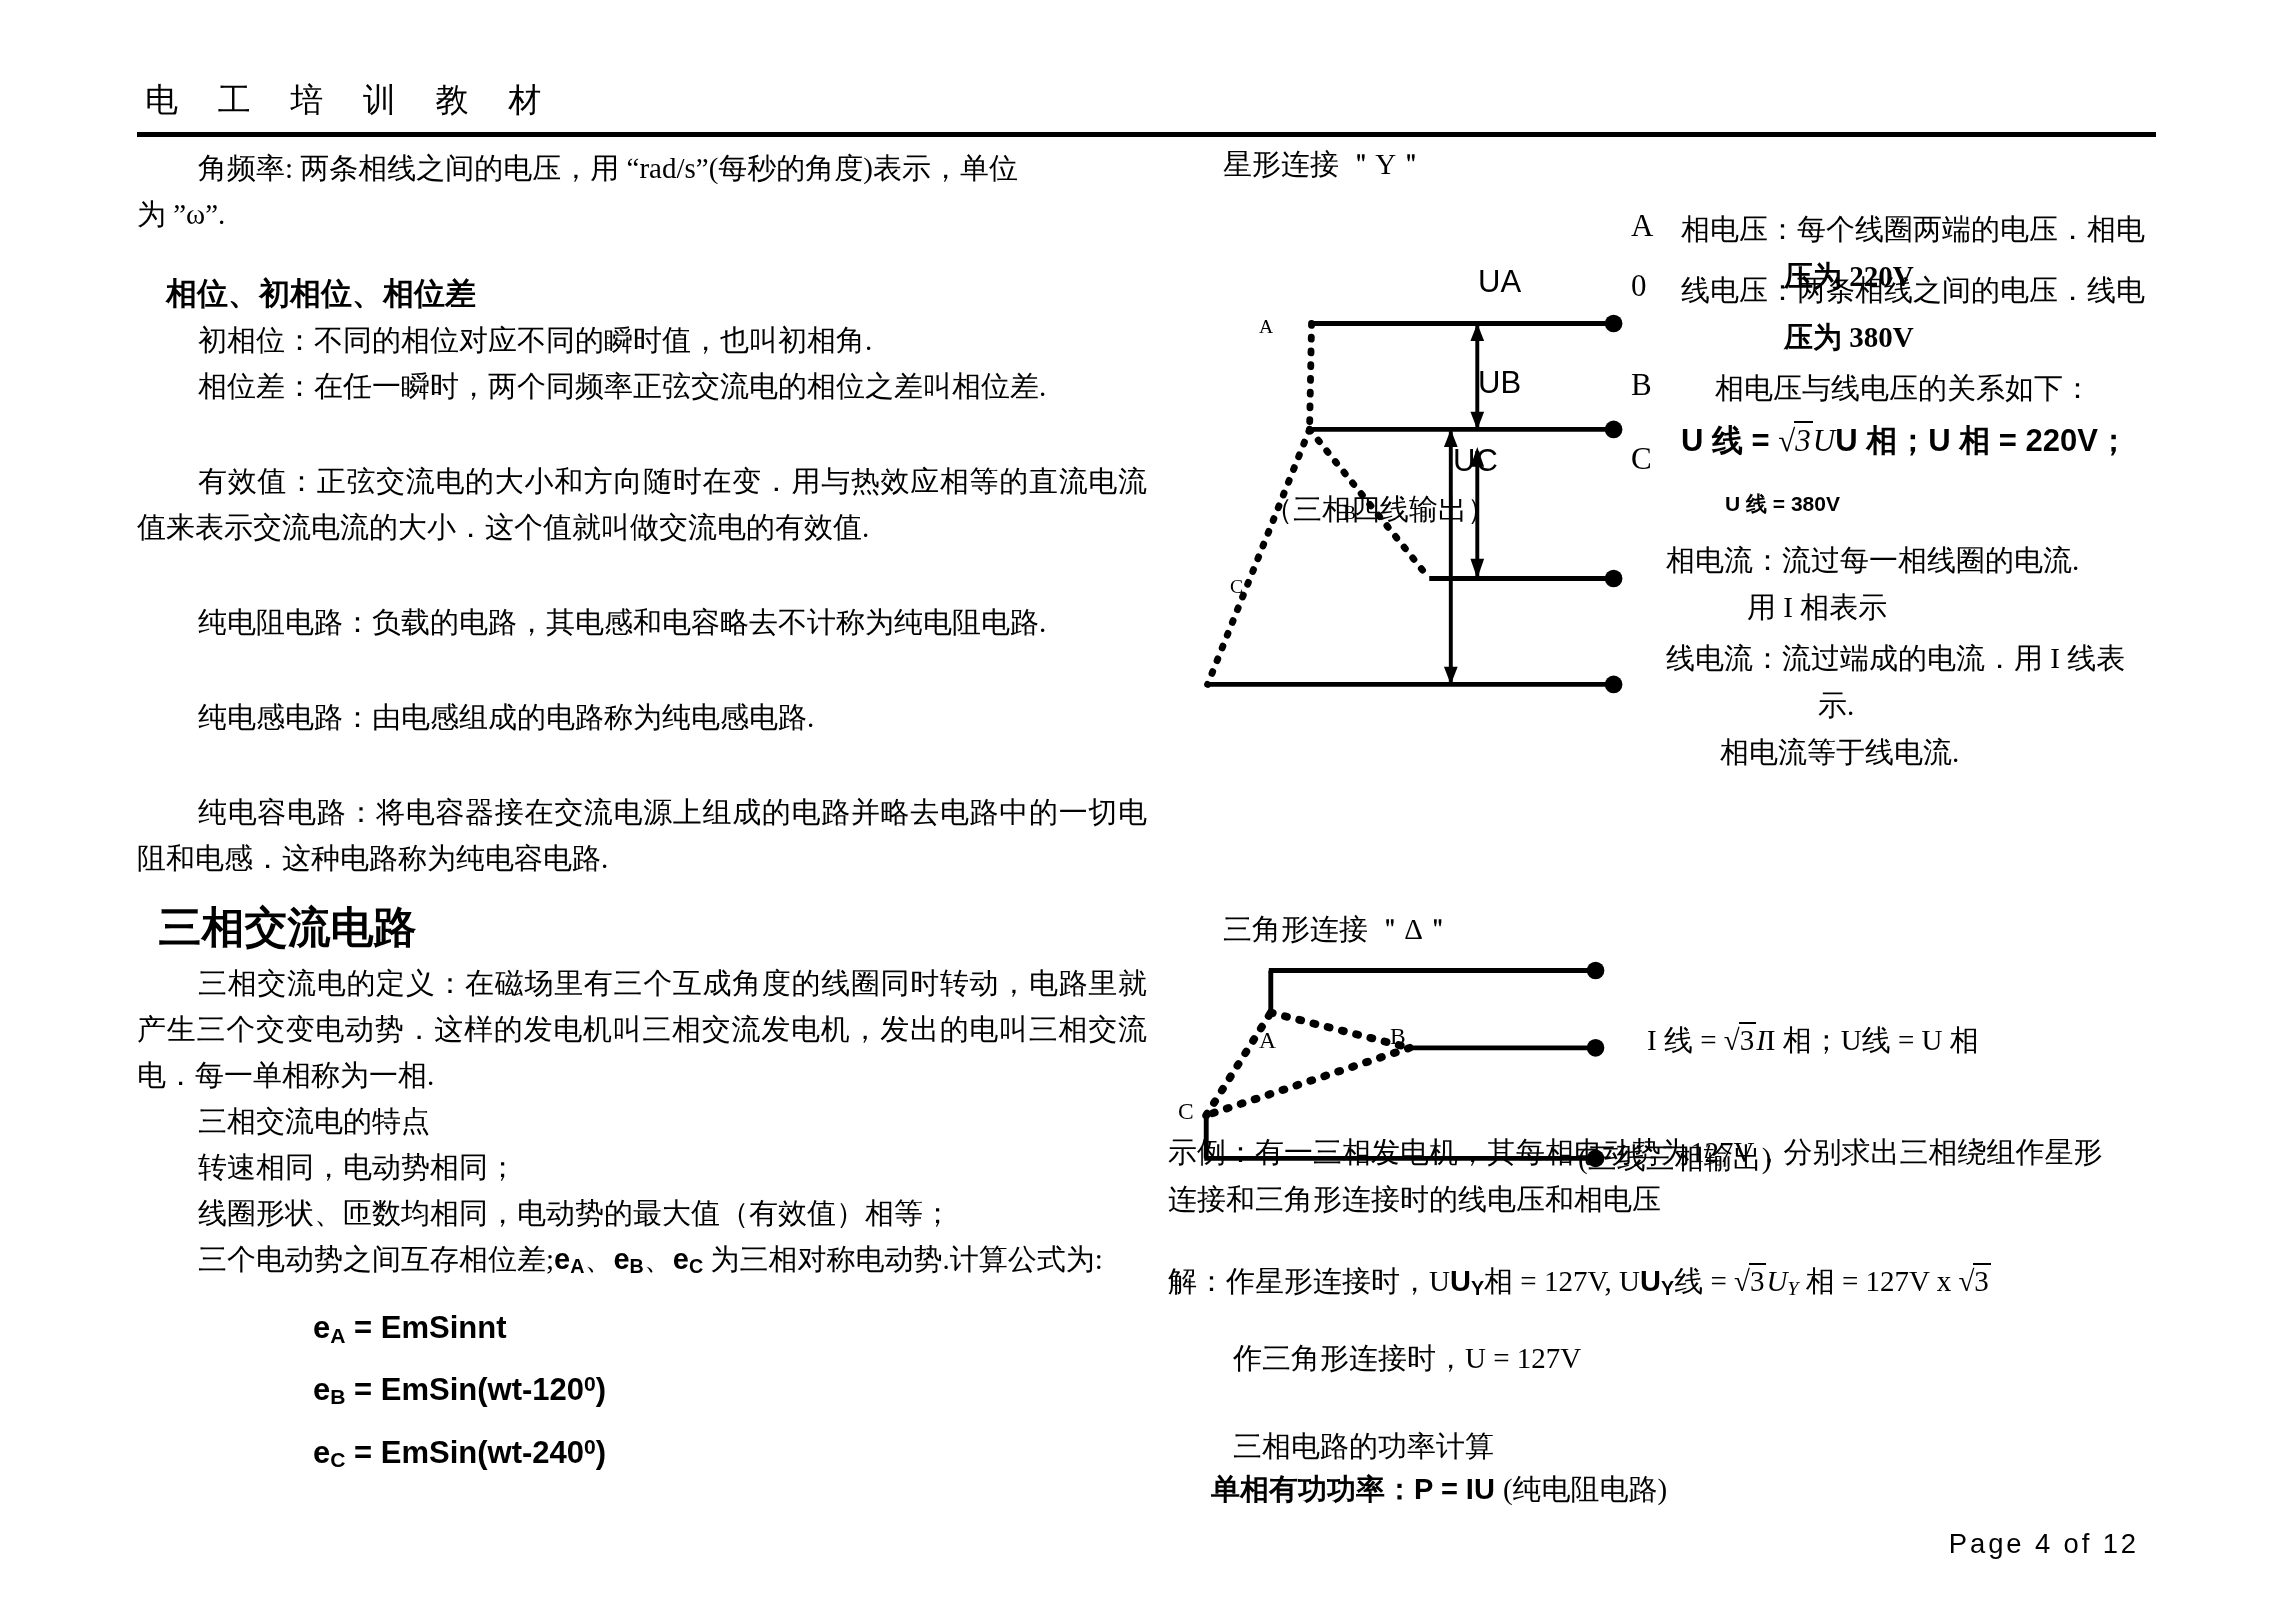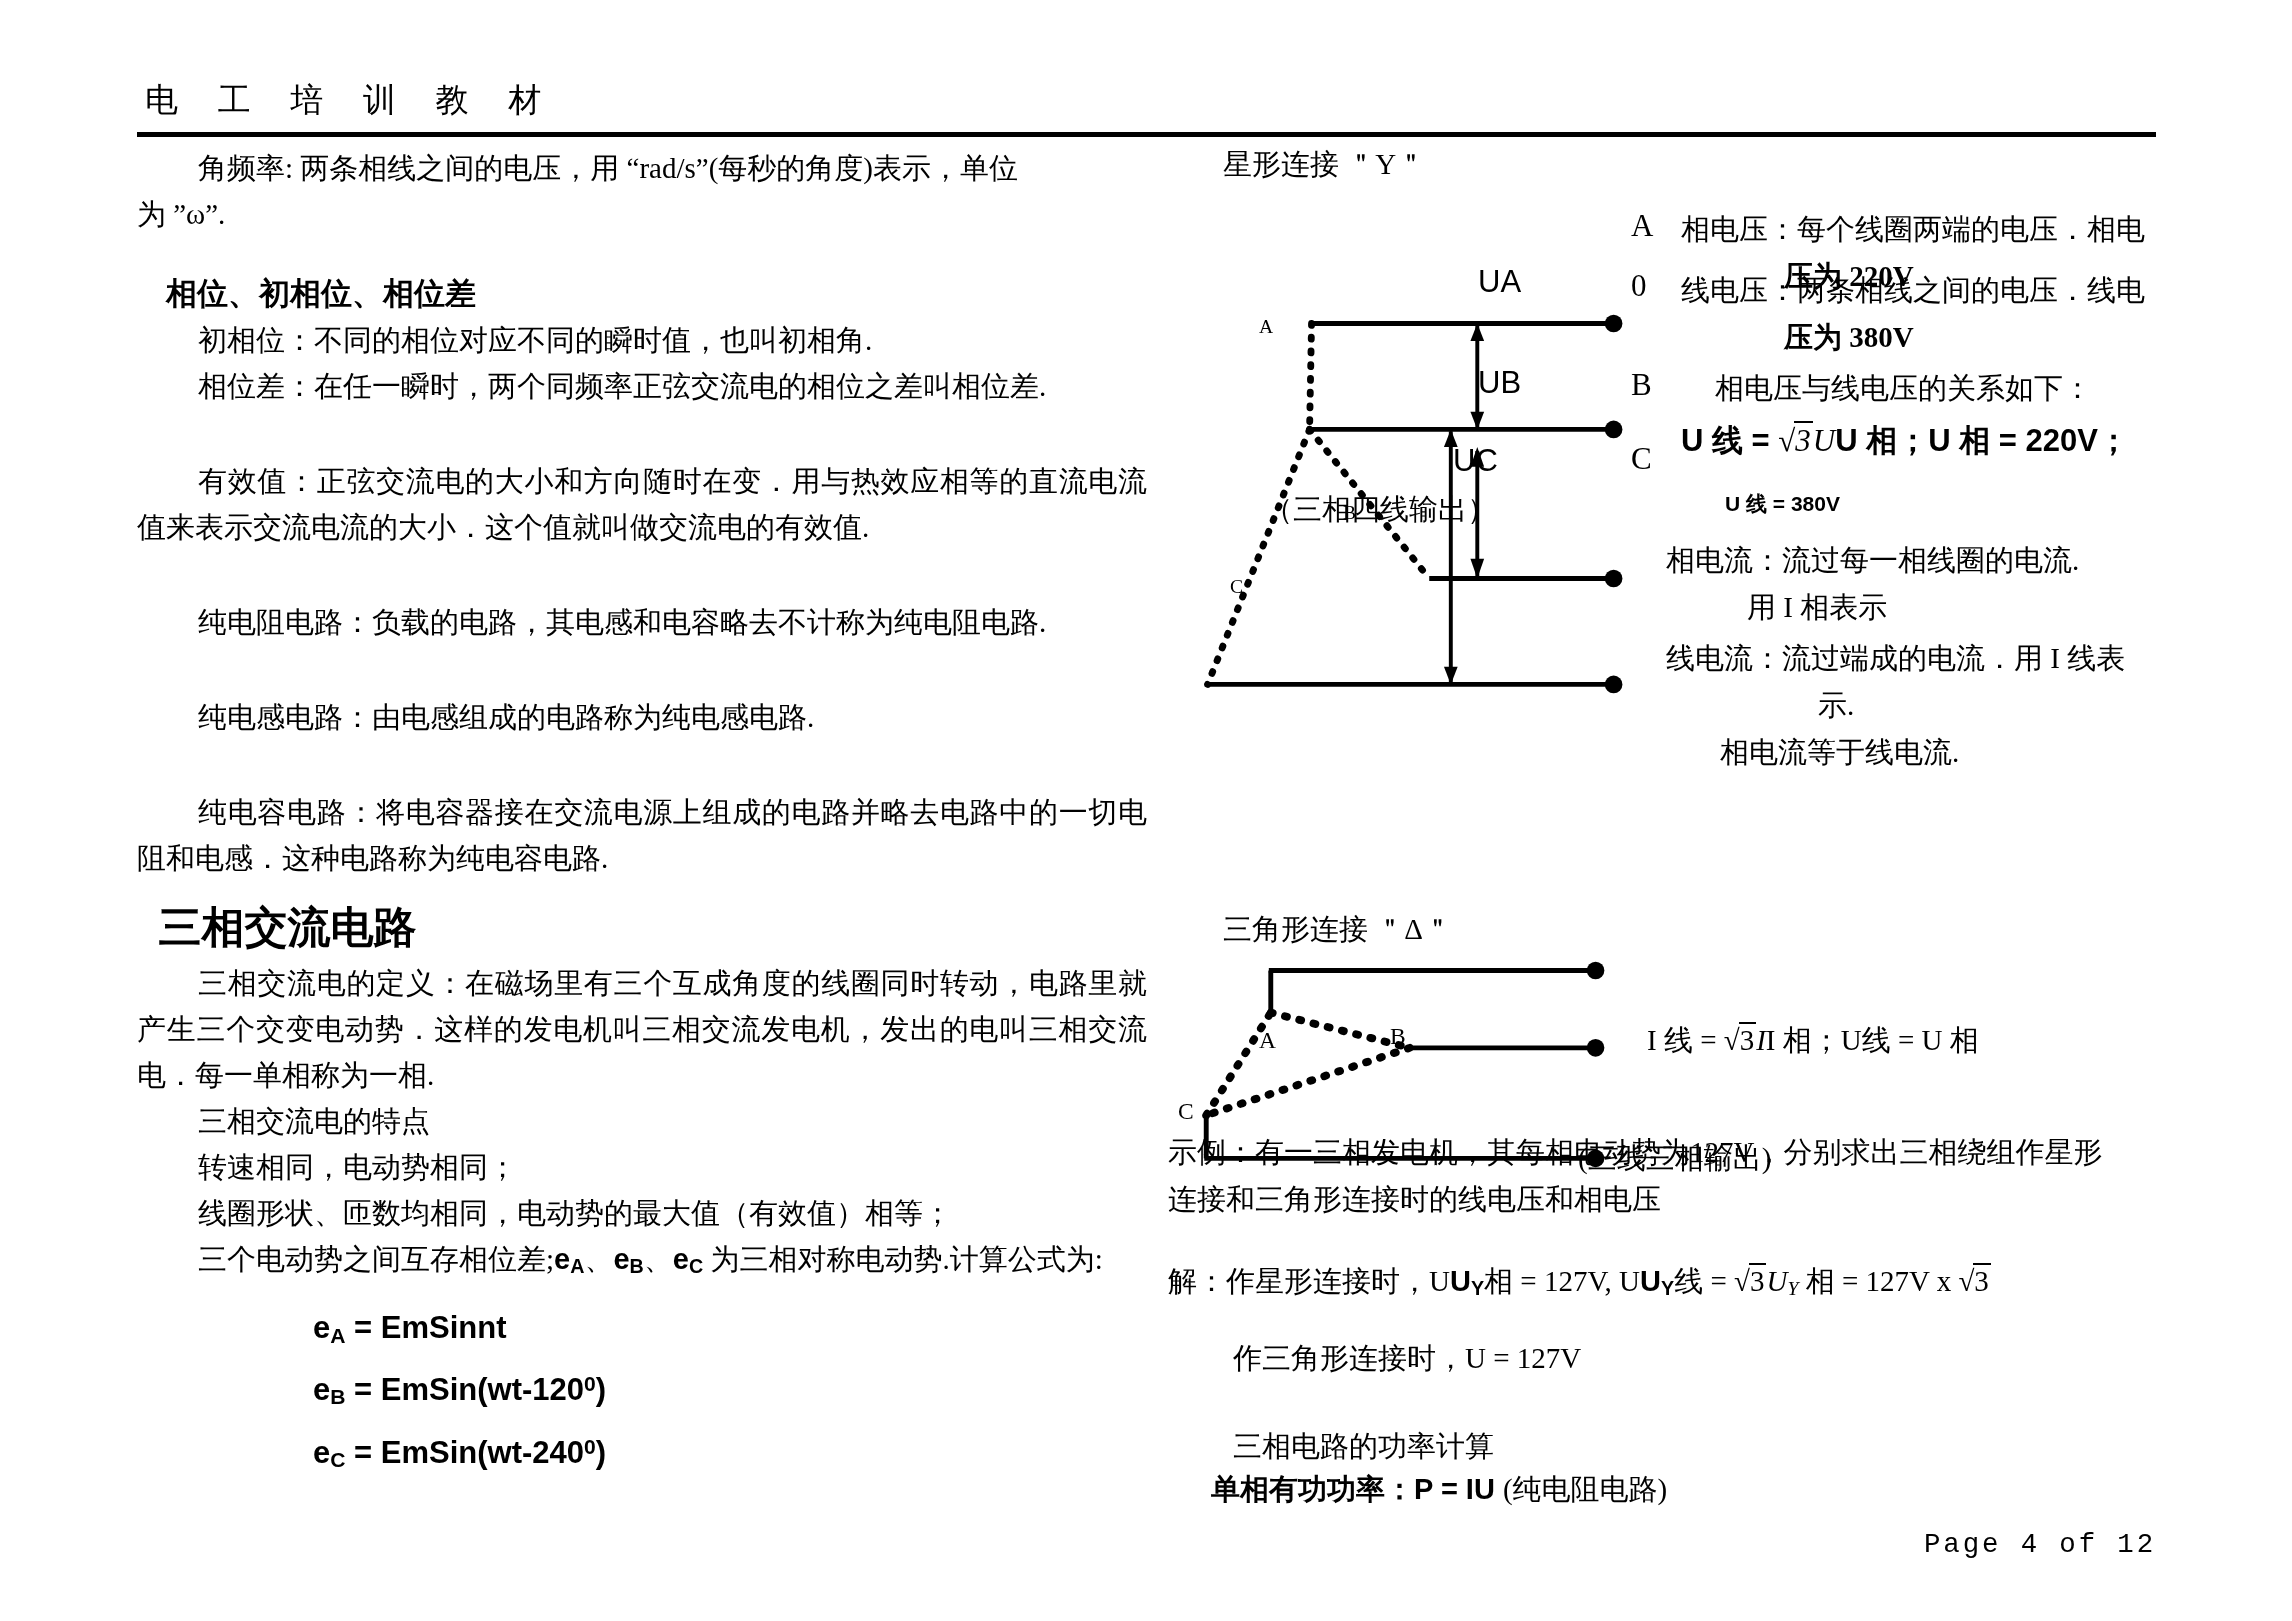--- a/index.html
+++ b/index.html
@@ -119,25 +119,25 @@
     font-size: 29px;
     white-space: nowrap;
     font-family: "Liberation Serif", "DejaVu Serif", serif;
   }
   .abs {
     position: absolute;
     white-space: nowrap;
   }
   .footer {
     position: absolute;
-    right: 137px;
+    right: 154px;
     bottom: 61px;
     font-size: 27.4px;
     letter-spacing: 2.9px;
-    font-family: Liberation Mono, monospace;
+    font-family: Liberation Sans, sans-serif;
     white-space: nowrap;
   }
 </style>
 </head>
 <body>
 
 <div class="page">
 
   <div class="hdr-title">电 工 培 训 教 材</div>
   <div class="hdr-rule"></div>

